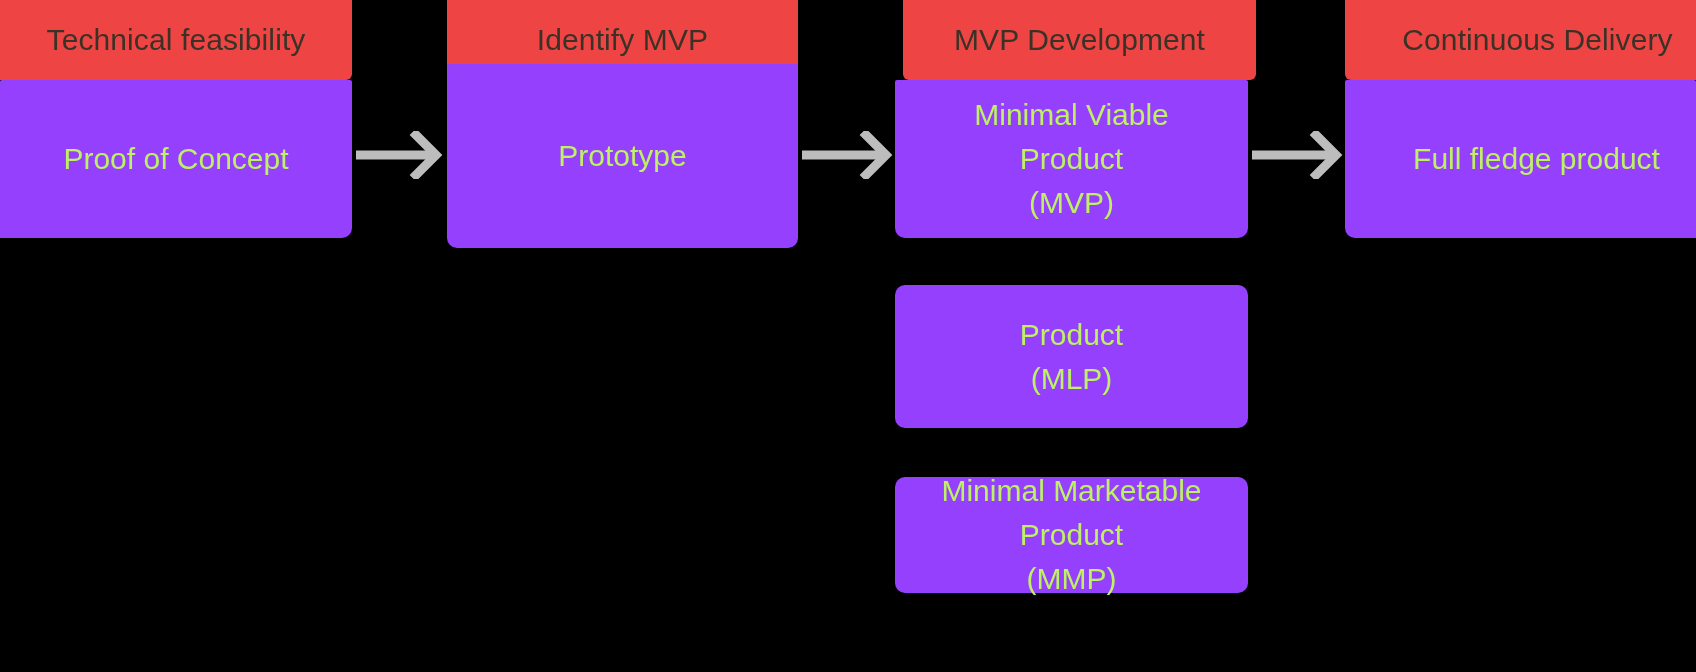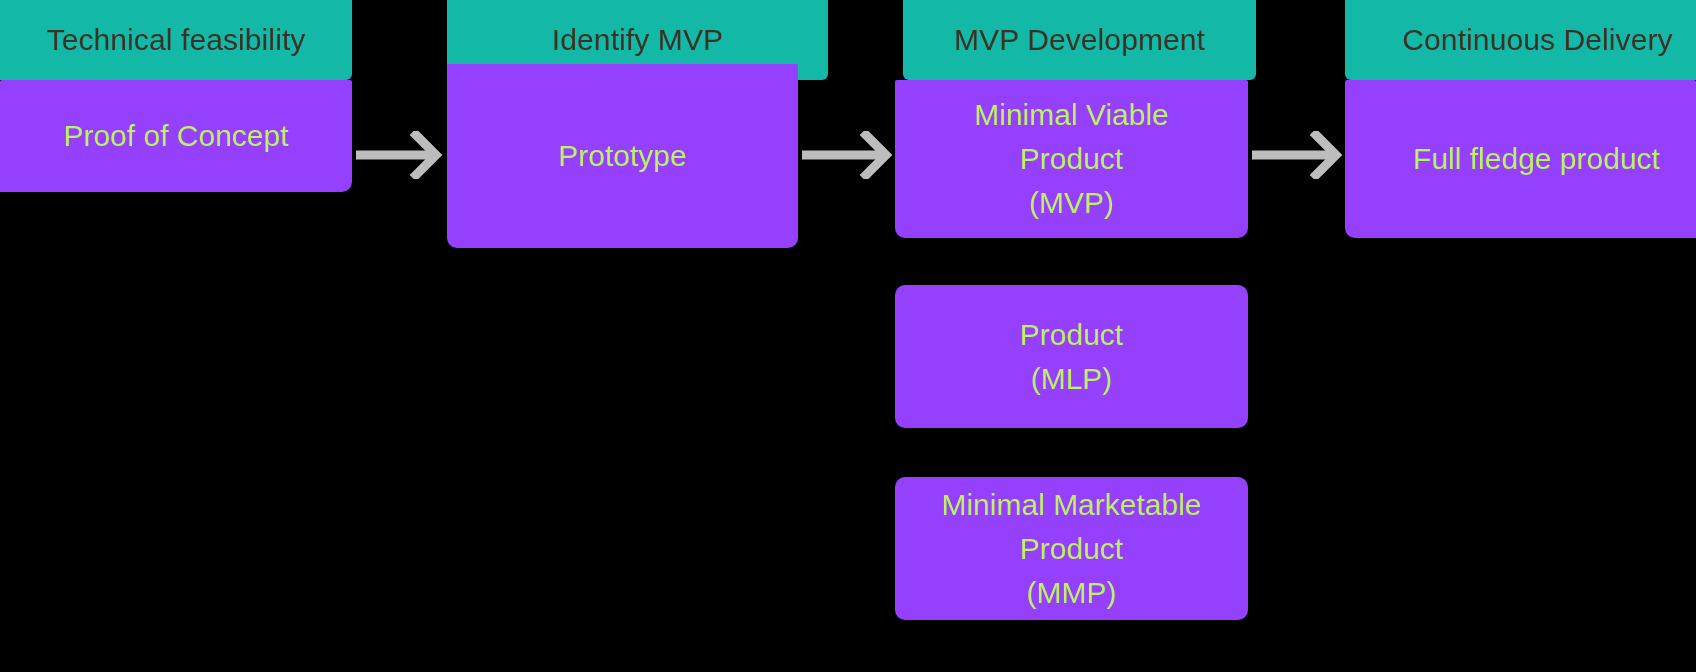--- a/index.html
+++ b/index.html
@@ -25,21 +25,21 @@
   .stage {
     position: absolute;
     top: 0;
   }
 
   .stage-header {
     position: absolute;
     top: 0;
     left: 0;
     height: 80px;
-    background: #14b8a6;
+    background: #ef4444;
     border-radius: 0 0 6px 6px;
     color: #3a3226;
     display: flex;
     align-items: center;
     justify-content: center;
     font-size: 30px;
     line-height: 1.15;
     letter-spacing: 0.1px;
     white-space: nowrap;
     box-sizing: border-box;
@@ -86,34 +86,34 @@
   .clip-right { border-bottom-right-radius: 0; border-top-right-radius: 0; }
 </style>
 </head>
 <body>
 
 <div id="canvas">
 
   <div class="stage" style="left:0px; width:352px;">
     <div class="stage-header clip-left" style="width:352px;">Technical feasibility</div>
 
-    <div class="card attached-top clip-left" style="top:80px; width:352px; height:112px;">
+    <div class="card attached-top clip-left" style="top:80px; width:352px; height:158px;">
       <span class="card-line">Proof of Concept</span>
     </div>
   </div>
 
   <div class="arrow" style="left:356px; top:131px; width:88px; height:48px;">
     <svg width="88" height="48" viewBox="0 0 88 48" aria-hidden="true">
       <line x1="0" y1="24" x2="80" y2="24" stroke="#bdbdbd" stroke-width="9" stroke-linecap="butt"></line>
       <polyline points="60,4 80,24 60,44" fill="none" stroke="#bdbdbd" stroke-width="9" stroke-linecap="square" stroke-linejoin="miter"></polyline>
     </svg>
   </div>
 
   <div class="stage" style="left:447px; width:351px;">
-    <div class="stage-header" style="width:381px;">Identify MVP</div>
+    <div class="stage-header" style="width:351px;">Identify MVP</div>
 
     <div class="card attached-top" style="top:64px; width:351px; height:184px;">
       <span class="card-line">Prototype</span>
     </div>
   </div>
 
   <div class="arrow" style="left:802px; top:131px; width:92px; height:48px;">
     <svg width="92" height="48" viewBox="0 0 92 48" aria-hidden="true">
       <line x1="0" y1="24" x2="84" y2="24" stroke="#bdbdbd" stroke-width="9" stroke-linecap="butt"></line>
       <polyline points="64,4 84,24 64,44" fill="none" stroke="#bdbdbd" stroke-width="9" stroke-linecap="square" stroke-linejoin="miter"></polyline>
@@ -127,21 +127,21 @@
       <span class="card-line">Minimal Viable</span>
       <span class="card-line">Product</span>
       <span class="card-line">(MVP)</span>
     </div>
 
     <div class="card" style="top:285px; width:353px; height:143px;">
       <span class="card-line">Product</span>
       <span class="card-line">(MLP)</span>
     </div>
 
-    <div class="card" style="top:477px; width:353px; height:143px;">
+    <div class="card" style="top:477px; width:353px; height:116px;">
       <span class="card-line">Minimal Marketable</span>
       <span class="card-line">Product</span>
       <span class="card-line">(MMP)</span>
     </div>
   </div>
 
   <div class="arrow" style="left:1252px; top:131px; width:92px; height:48px;">
     <svg width="92" height="48" viewBox="0 0 92 48" aria-hidden="true">
       <line x1="0" y1="24" x2="84" y2="24" stroke="#bdbdbd" stroke-width="9" stroke-linecap="butt"></line>
       <polyline points="64,4 84,24 64,44" fill="none" stroke="#bdbdbd" stroke-width="9" stroke-linecap="square" stroke-linejoin="miter"></polyline>

